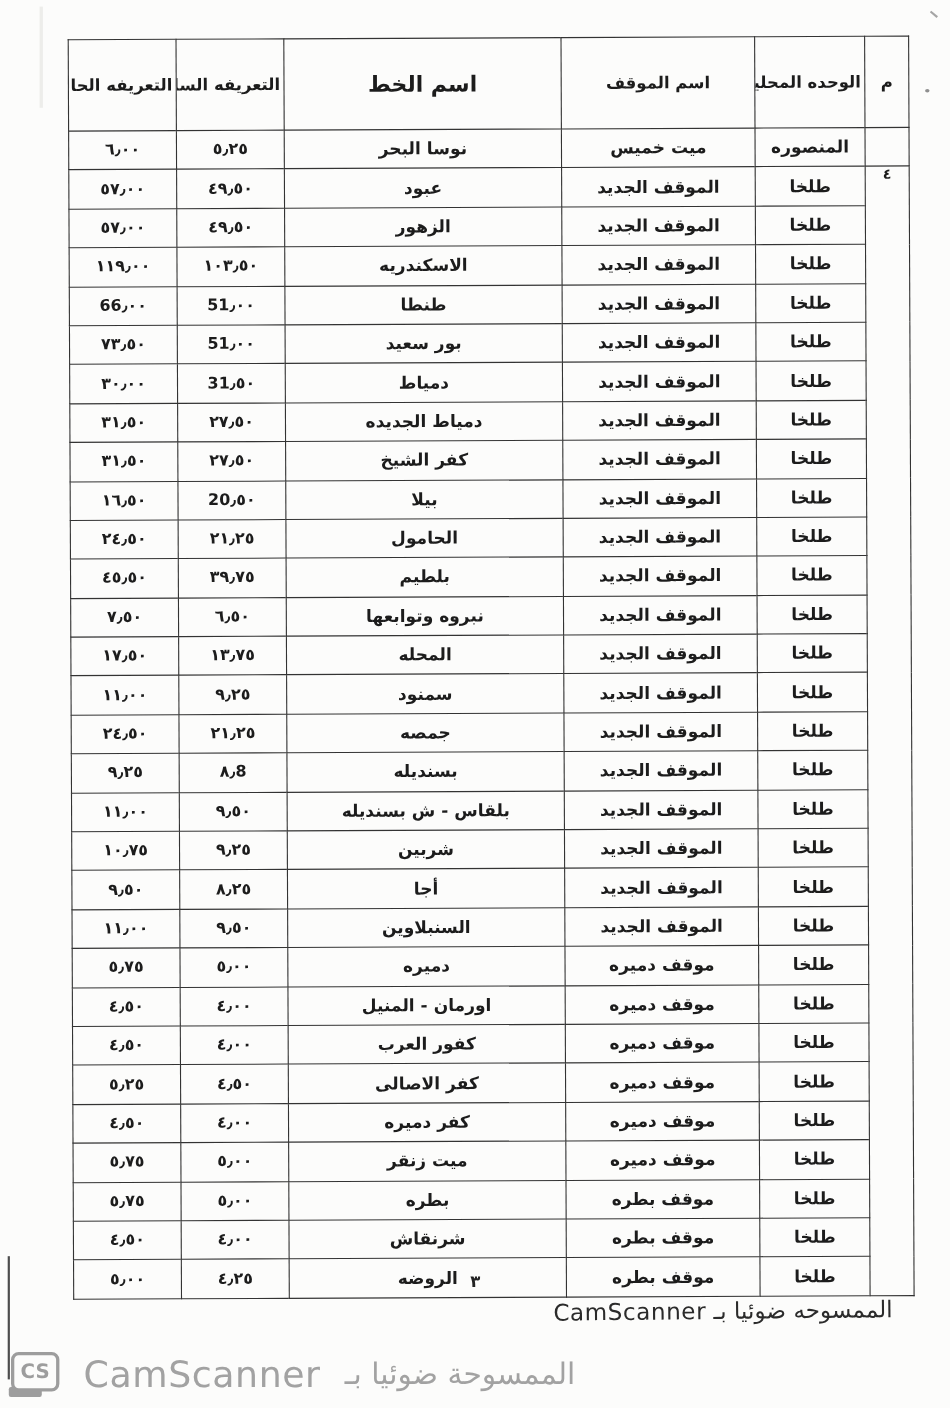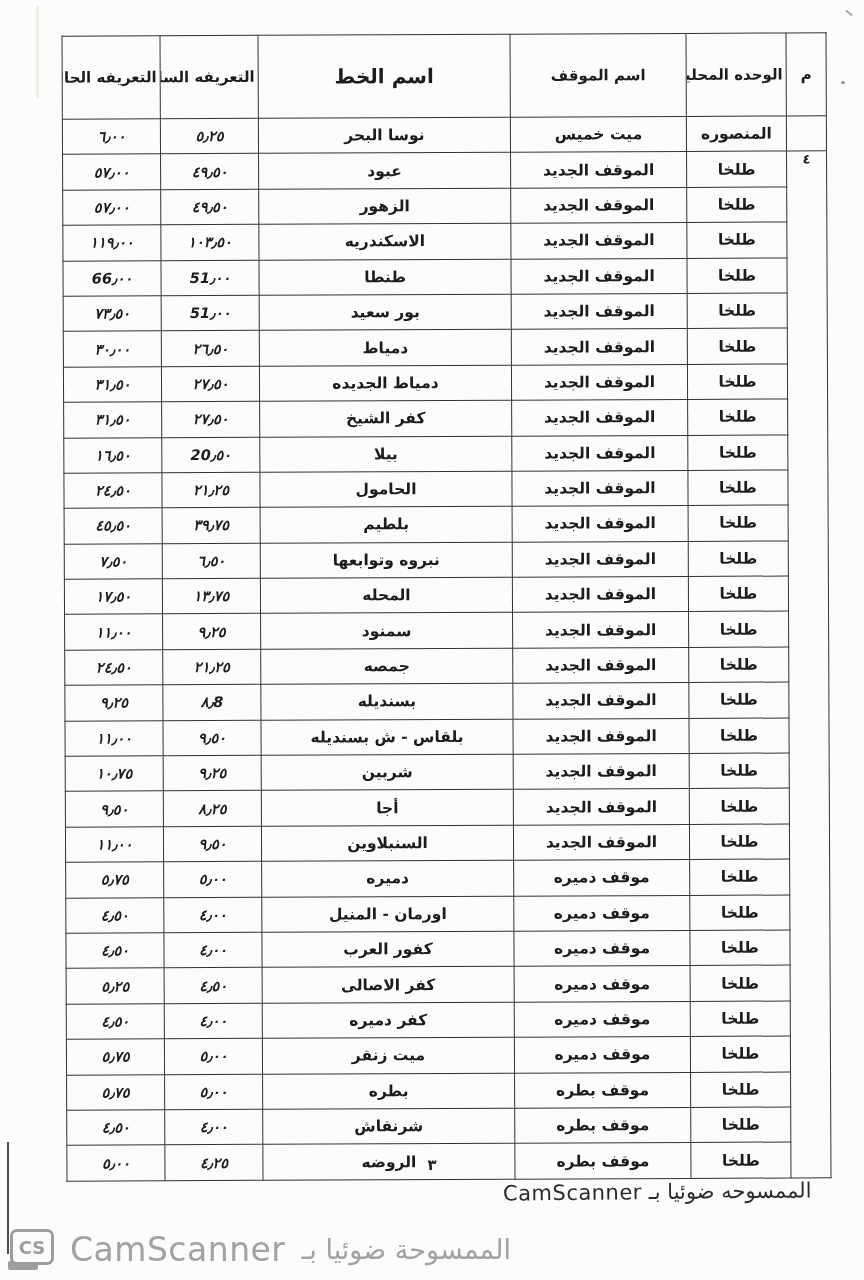--- a/index.html
+++ b/index.html
@@ -22,21 +22,21 @@
   }
   table.fares th, table.fares td{
     border:1.6px solid #333;
     padding:0 3px;
     overflow:hidden;white-space:nowrap;
   }
   th{height:82px;font-size:15px;font-weight:bold;vertical-align:middle;text-align:center;}
   th.h-line{font-size:20px;}
   th.h-two{white-space:normal;line-height:1.9;}
   td{height:34.4px;text-align:center;vertical-align:middle;font-weight:bold;}
-  td.num{font-size:14.5px;letter-spacing:2px;font-style:italic;}
+  td.num{font-size:14.5px;letter-spacing:2px;}
   td.txt{font-size:15.5px;}
   td.serial-cell{vertical-align:top;padding-top:8px;font-size:13px;font-weight:bold;}
 
   
   .page-number{
     position:absolute;top:1156px;left:0;width:864px;text-align:center;
     font-size:15px;color:#222;font-weight:bold;
   }
 
   
@@ -44,21 +44,21 @@
     position:absolute;top:1180px;right:52px;
     direction:rtl;
     font-size:21px;color:#2b2b2b;letter-spacing:0.5px;
     transform:rotate(-0.6deg);
     font-weight:normal;
   }
 
   
   .footer-watermark{
     position:absolute;left:8px;top:1222px;height:54px;
-    display:flex;align-items:center;gap:16px;
+    display:flex;align-items:center;gap:22px;
   }
   .cs-logo{position:relative;width:46px;height:40px;}
   .cs-box{
     position:absolute;left:2px;top:0;width:38px;height:30px;
     border:3.5px solid #9d9d9d;border-radius:7px;
     display:flex;align-items:center;justify-content:center;
     font-size:18px;font-weight:bold;color:#9d9d9d;letter-spacing:0;
     background:#fcfcfb;z-index:2;
   }
   .cs-tab{
@@ -145,21 +145,21 @@
             <td class="txt">طلخا</td>
             <td class="txt">الموقف الجديد</td>
             <td class="txt">بور سعيد</td>
             <td class="num">51٫٠٠</td>
             <td class="num">٧٣٫٥٠</td>
           </tr>
           <tr>
             <td class="txt">طلخا</td>
             <td class="txt">الموقف الجديد</td>
             <td class="txt">دمياط</td>
-            <td class="num">٢٦٫٥٠</td>
+            <td class="num">31٫٥٠</td>
             <td class="num">٣٠٫٠٠</td>
           </tr>
           <tr>
             <td class="txt">طلخا</td>
             <td class="txt">الموقف الجديد</td>
             <td class="txt">دمياط الجديده</td>
             <td class="num">٢٧٫٥٠</td>
             <td class="num">٣١٫٥٠</td>
           </tr>
           <tr>

